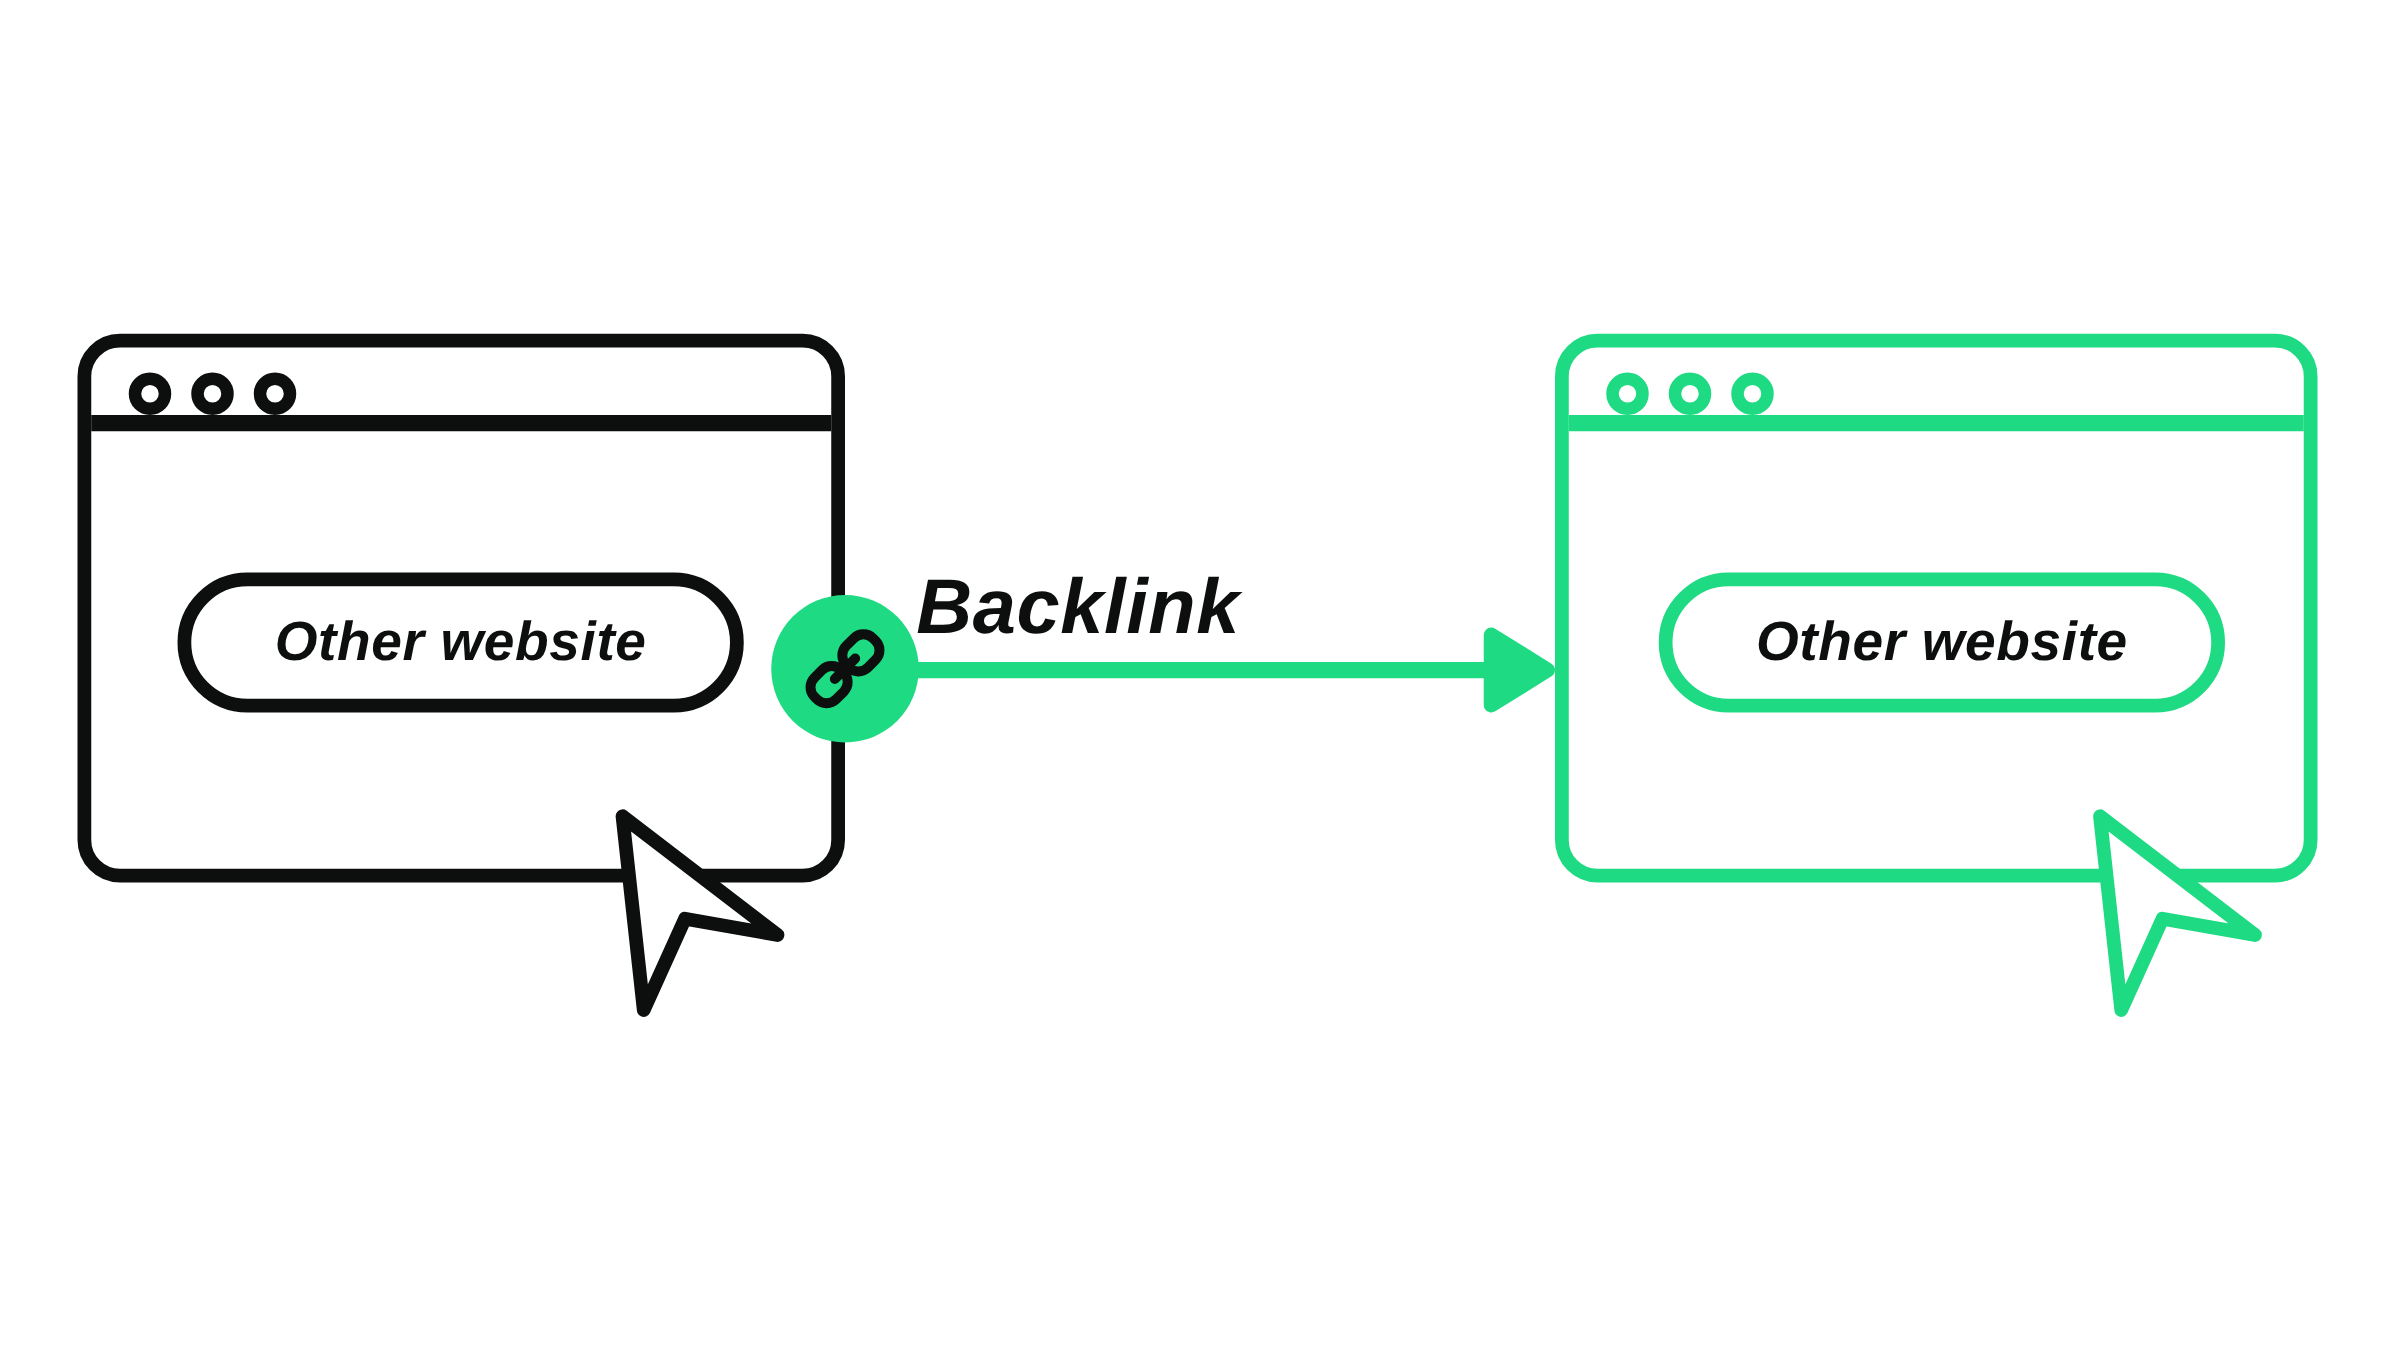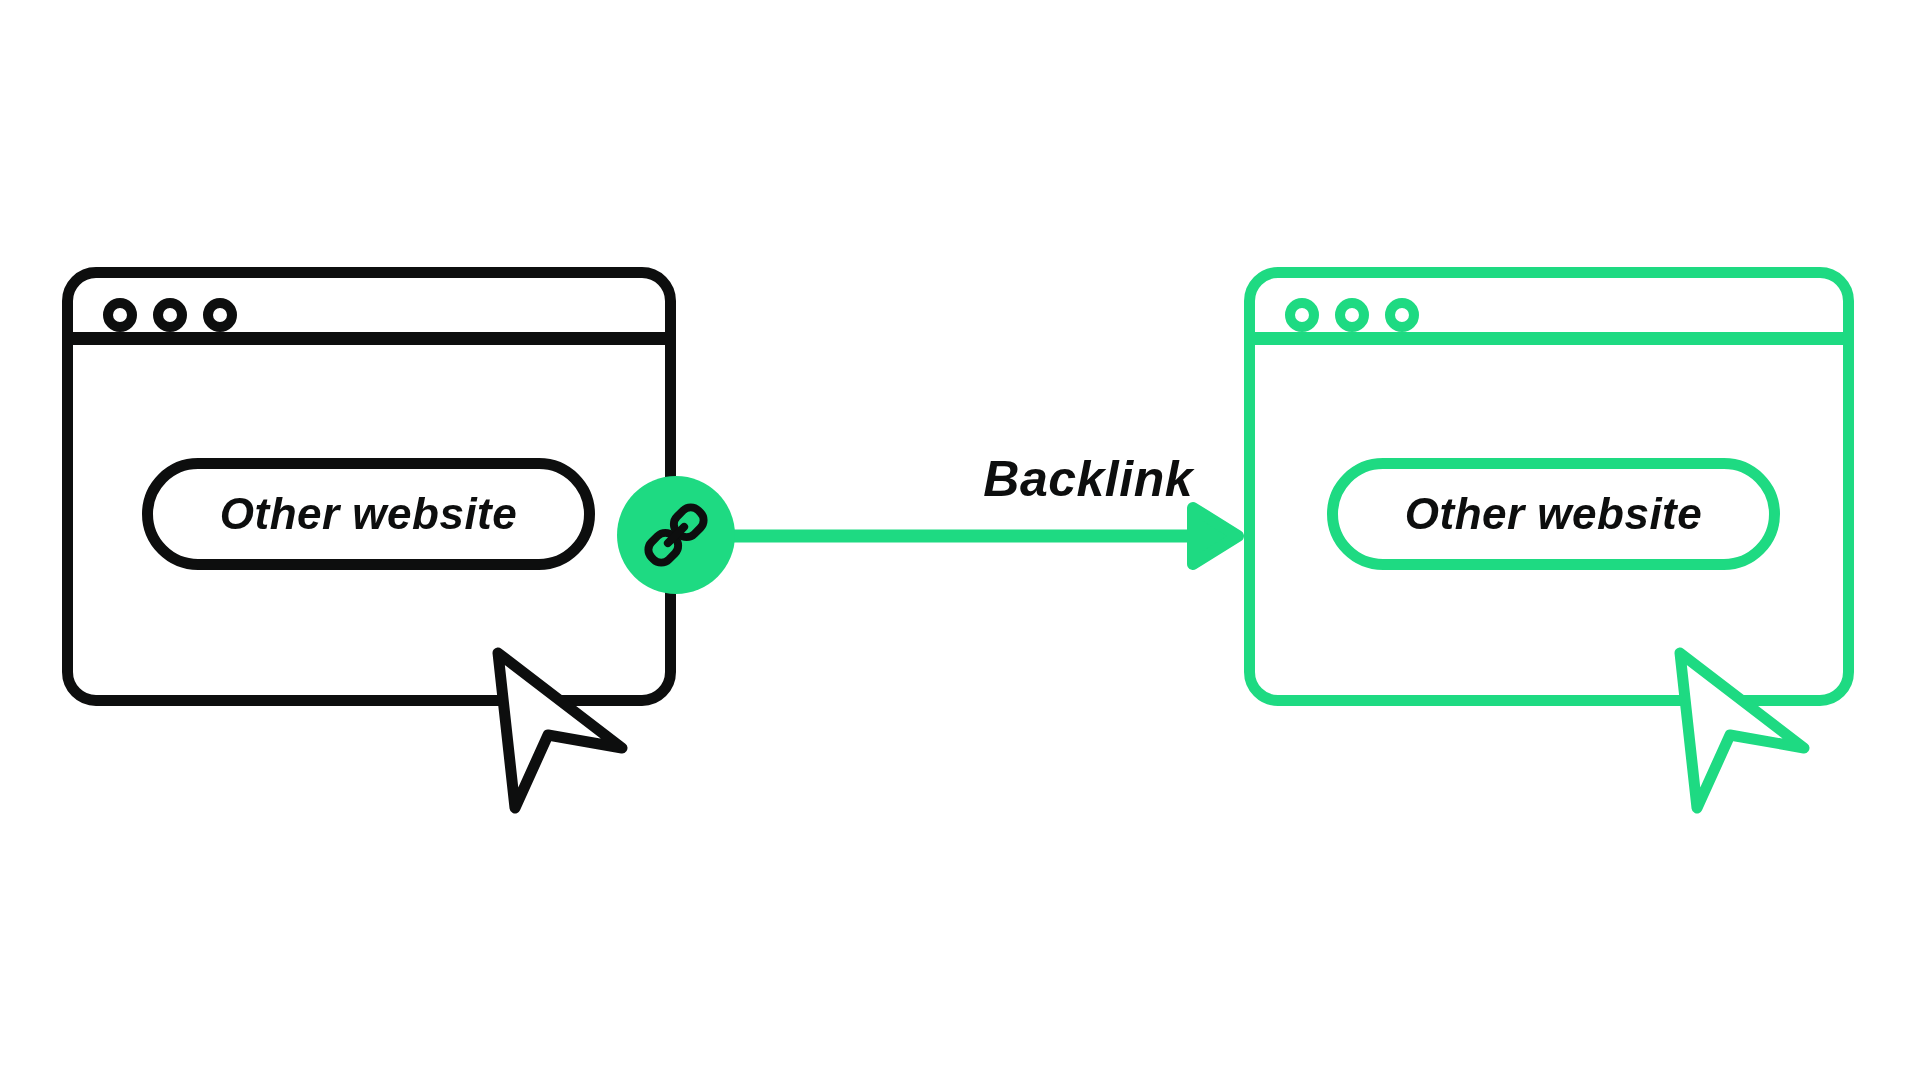--- a/index.html
+++ b/index.html
@@ -92,22 +92,22 @@
     position: absolute;
     left: 733px;
     top: 496px;
     z-index: 2;
   }
   .connector-label {
     position: absolute;
     left: 733px;
     top: 450px;
     width: 460px;
-    text-align: right;
-    font-size: 50px;
+    text-align: left;
+    font-size: 62px;
     font-weight: 700;
     letter-spacing: 0.5px;
     color: var(--ink);
     z-index: 2;
   }
 
   
   .cursor-svg { position: absolute; z-index: 4; }
   .cursor-svg.black { left: 489px; top: 644px; }
   .cursor-svg.green { left: 1671px; top: 644px; }

